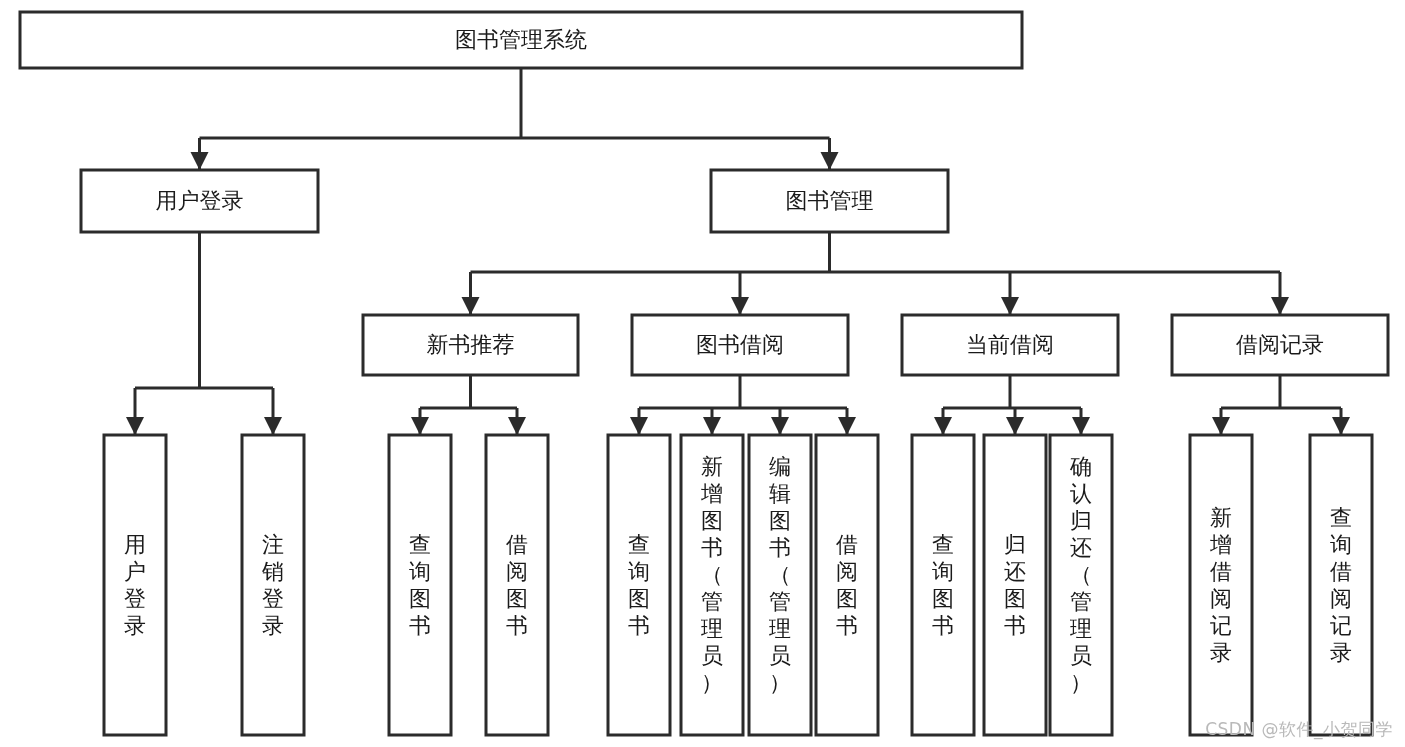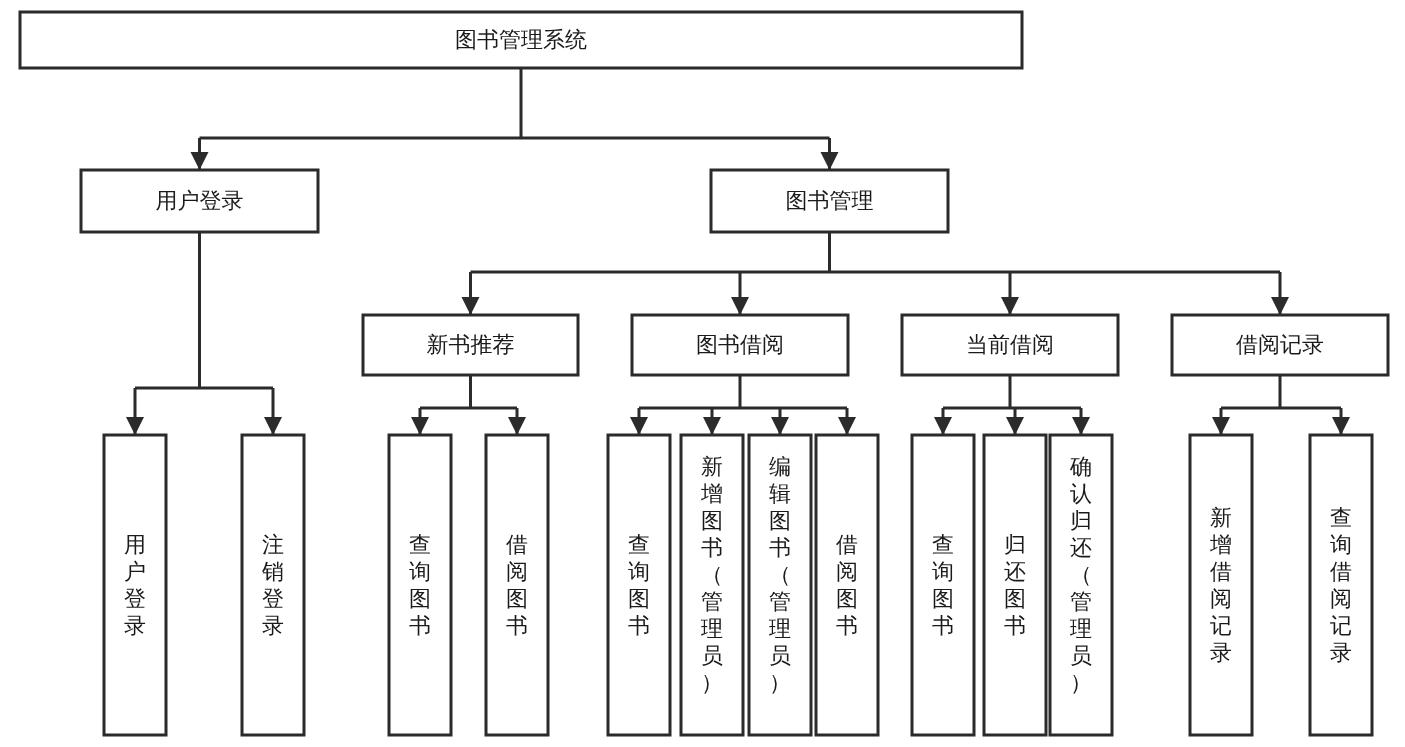--- a/index.html
+++ b/index.html
@@ -203,14 +203,15 @@
           <rect x="1190" y="435" width="62" height="300" class="node-box"></rect>
           <text x="1221" class="node-label-vertical"><tspan x="1221" y="525.06">新</tspan><tspan x="1221" y="552.06">增</tspan><tspan x="1221" y="579.06">借</tspan><tspan x="1221" y="606.06">阅</tspan><tspan x="1221" y="633.06">记</tspan><tspan x="1221" y="660.06">录</tspan></text>
         </g>
         <g>
           <rect x="1310" y="435" width="62" height="300" class="node-box"></rect>
           <text x="1341" class="node-label-vertical"><tspan x="1341" y="525.06">查</tspan><tspan x="1341" y="552.06">询</tspan><tspan x="1341" y="579.06">借</tspan><tspan x="1341" y="606.06">阅</tspan><tspan x="1341" y="633.06">记</tspan><tspan x="1341" y="660.06">录</tspan></text>
         </g>
       </g>
   </svg>
 
+  <div class="watermark">CSDN @软件_小贺同学</div>
 
 </div>
 
 </body></html>

